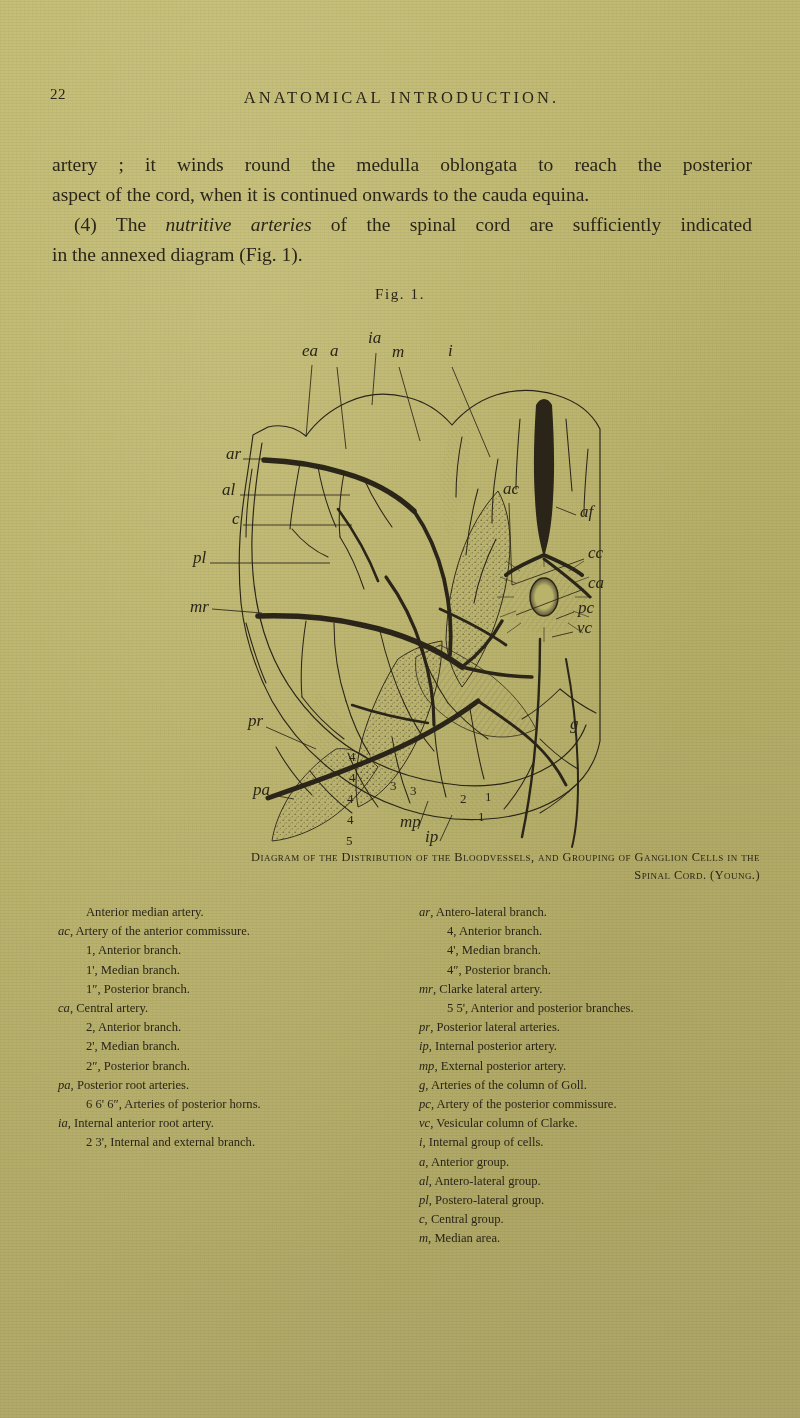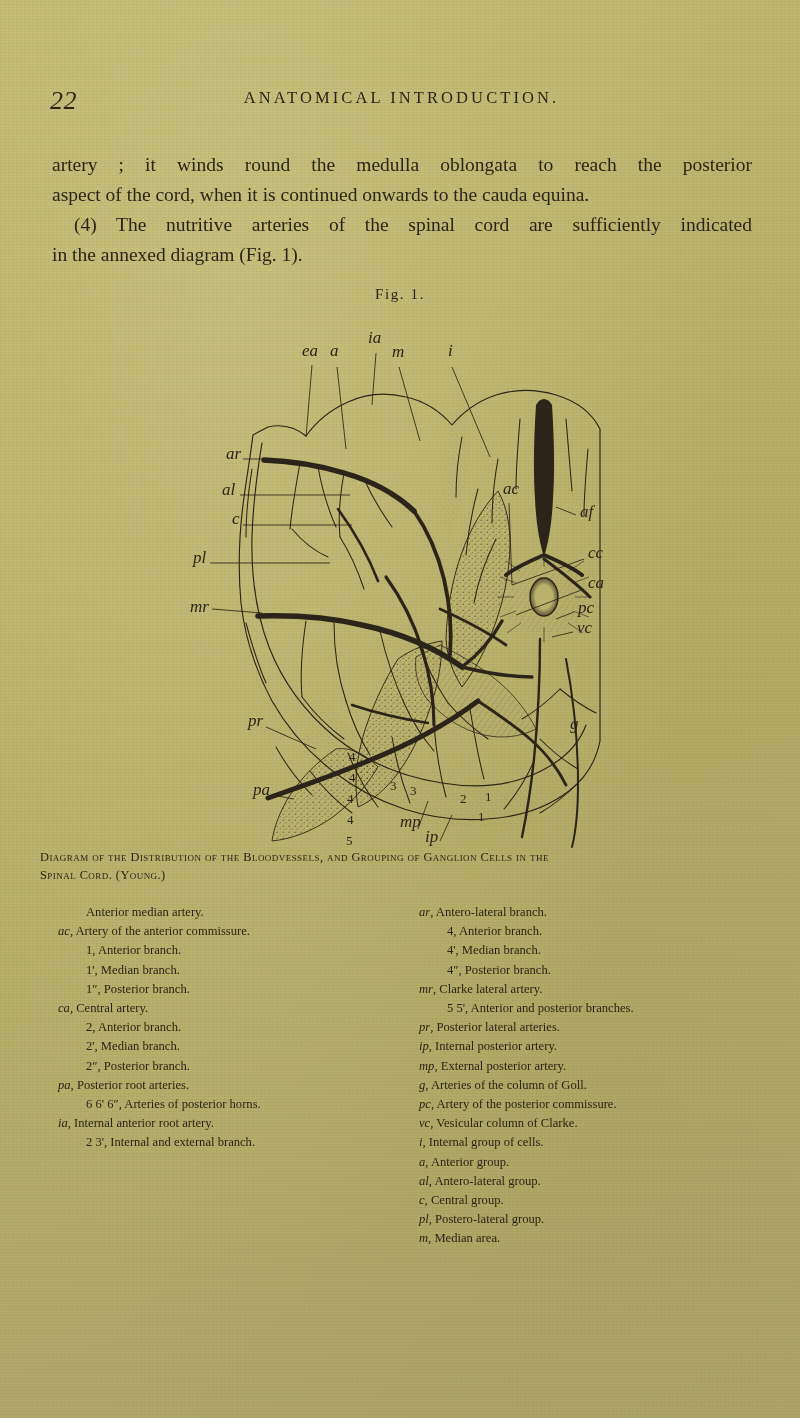--- a/index.html
+++ b/index.html
@@ -38,23 +38,22 @@
     position: absolute;
     top: 86px;
     left: 50px;
     width: 700px;
     height: 26px;
   }
   .folio {
     position: absolute;
     left: 0;
     top: 0;
-    font-size: 26px;
+    font-size: 15px;
     letter-spacing: .5px;
-    font-style: italic;
   }
   .headtitle {
     position: absolute;
     left: 0;
     right: 0;
     top: 2px;
     text-align: center;
     font-size: 16.5px;
     letter-spacing: 3.1px;
     text-indent: 3.1px;
@@ -66,21 +65,21 @@
     top: 150px;
     left: 52px;
     width: 700px;
     font-size: 19.5px;
     line-height: 30px;
   }
   .bodytext p { margin: 0; }
   .just { text-align: justify; text-align-last: justify; }
   .just.lastline { text-align-last: left; }
   .indent { text-indent: 22px; }
-  .it { }
+  .it { font-style: italic; }
 
   
   .figwrap {
     position: absolute;
     top: 286px;
     left: 0;
     width: 800px;
   }
   .fignum {
     text-align: center;
@@ -94,21 +93,21 @@
     margin-top: 6px;
   }
   .figcanvas svg { display: block; }
 
   
   .caption {
     position: absolute;
     top: 848px;
     left: 40px;
     width: 720px;
-    text-align: left;
+    text-align: right;
     font-size: 12.4px;
     letter-spacing: .45px;
     line-height: 18px;
   }
   .caption .sc { font-variant: small-caps; }
 
   
   .legend {
     position: absolute;
     top: 903px;
@@ -407,17 +406,17 @@
       <div class="row lvl1"><span>5 5', Anterior and posterior branches.</span></div>
       <div class="row lvl0"><span class="key">pr</span><span>, Posterior lateral arteries.</span></div>
       <div class="row lvl0"><span class="key">ip</span><span>, Internal posterior artery.</span></div>
       <div class="row lvl0"><span class="key">mp</span><span>, External posterior artery.</span></div>
       <div class="row lvl0"><span class="key">g</span><span>, Arteries of the column of Goll.</span></div>
       <div class="row lvl0"><span class="key">pc</span><span>, Artery of the posterior commissure.</span></div>
       <div class="row lvl0"><span class="key">vc</span><span>, Vesicular column of Clarke.</span></div>
       <div class="row lvl0"><span class="key">i</span><span>, Internal group of cells.</span></div>
       <div class="row lvl0"><span class="key">a</span><span>, Anterior group.</span></div>
       <div class="row lvl0"><span class="key">al</span><span>, Antero-lateral group.</span></div>
+      <div class="row lvl0"><span class="key">pl</span><span>, Postero-lateral group.</span></div>
       <div class="row lvl0"><span class="key">c</span><span>, Central group.</span></div>
-      <div class="row lvl0"><span class="key">pl</span><span>, Postero-lateral group.</span></div>
       <div class="row lvl0"><span class="key">m</span><span>, Median area.</span></div>
     </div>
 </div>
 
 </body></html>

